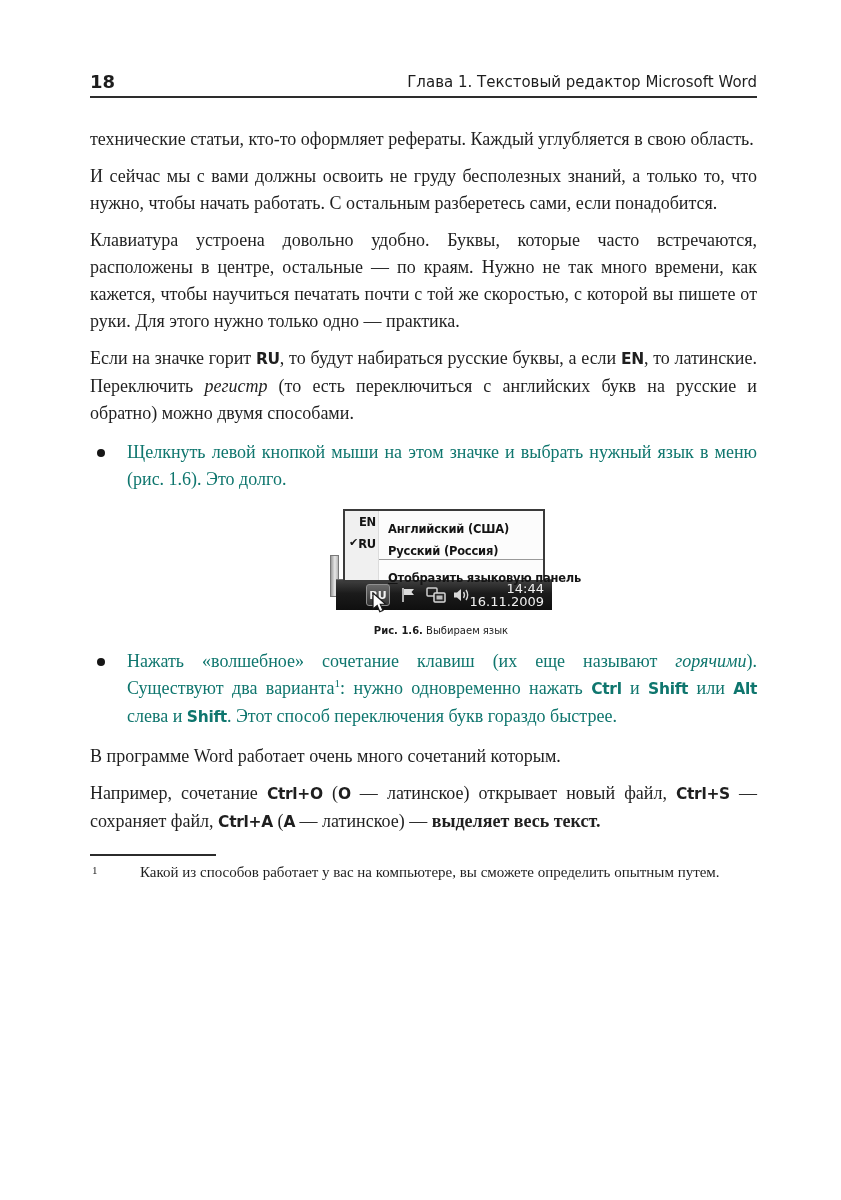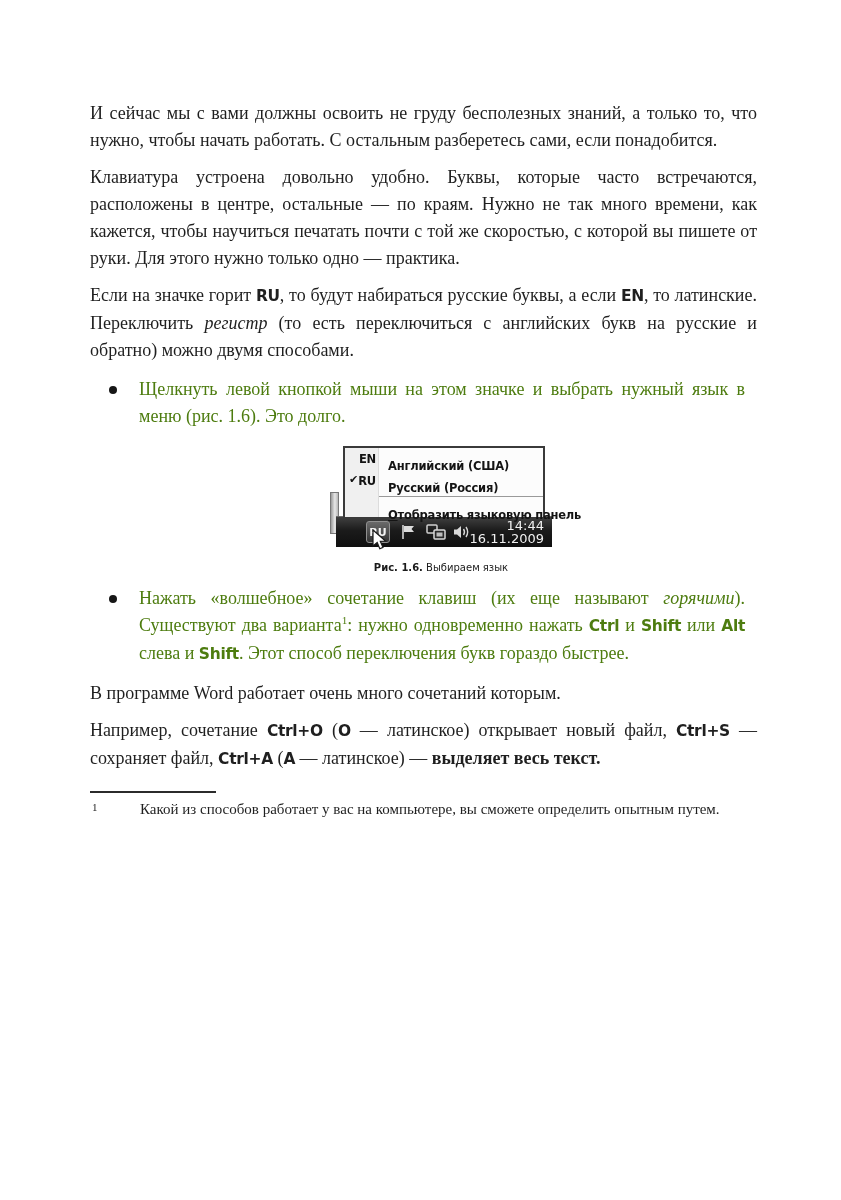--- a/index.html
+++ b/index.html
@@ -47,23 +47,23 @@
     font-family:"DejaVu Sans", sans-serif;
     font-weight:700;font-size:12px;line-height:14px;
     padding:3px 4px;border-radius:2px;
     position:relative;top:-1px;
     box-shadow:inset 0 0 0 1px #5a5a5a;
   }
 
   
   .bullet{
     position:relative;
-    margin:12px 12px;
+    margin:12px 0;
     padding-left:37px;
-    font-size:18px;line-height:27px;text-align:justify;color:#4d7c0f;
+    font-size:18px;line-height:27px;text-align:justify;color:#0f766e;
   }
   .dot{
     position:absolute;left:7px;top:10px;
     width:8px;height:8px;border-radius:50%;background:#161616;
   }
 
   
   .figurewrap{width:222px;margin:16px 0 6px 240px;}
   .shot{position:relative;width:222px;height:101px;}
   .sliver{
@@ -137,22 +137,27 @@
     font-size:15px;line-height:21px;text-align:justify;color:#1f1f1f;
   }
   .fnmark{position:absolute;left:2px;top:-2px;font-size:11px;}
 </style>
 </head>
 <body>
 
 <div class="page">
   <div class="inner">
 
+    <header class="pagehead">
+      <span class="pagenum">18</span>
+      <span class="chapter">Глава 1. Текстовый редактор Microsoft Word</span>
+    </header>
 
     <div class="bodytext">
+      <p class="para"><span>технические статьи, кто-то оформляет рефераты. Каждый углубляется в свою область.</span></p>
       <p class="para"><span>И сейчас мы с вами должны освоить не груду бесполезных знаний, а только то, что нужно, чтобы начать работать. С остальным разберетесь сами, если понадобится.</span></p>
       <p class="para"><span>Клавиатура устроена довольно удобно. Буквы, которые часто встречаются, расположены в центре, остальные — по краям. Нужно не так много времени, как кажется, чтобы научиться печатать почти с той же скоростью, с которой вы пишете от руки. Для этого нужно только одно — практика.</span></p>
       <p class="para"><span>Если на значке горит </span><span class="seg-key">RU</span><span>, то будут набираться русские буквы, а если </span><span class="seg-key">EN</span><span>, то латинские. Переключить </span><span class="seg-it">регистр</span><span> (то есть переключиться с английских букв на русские и обратно) можно двумя способами.</span></p>
 
       <div class="bullet">
         <span class="dot"></span>
         <span><span>Щелкнуть левой кнопкой мыши на этом значке и выбрать нужный язык в меню (рис. 1.6). Это долго.</span></span>
       </div>
 
       <div class="figurewrap">

